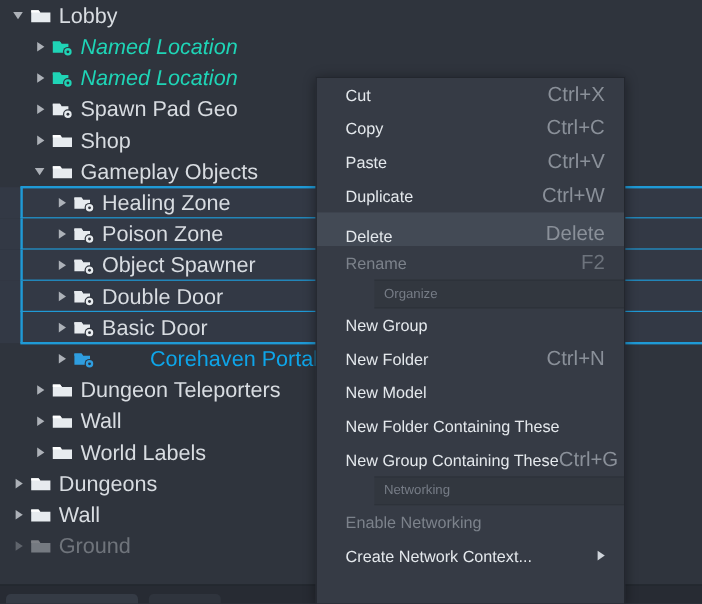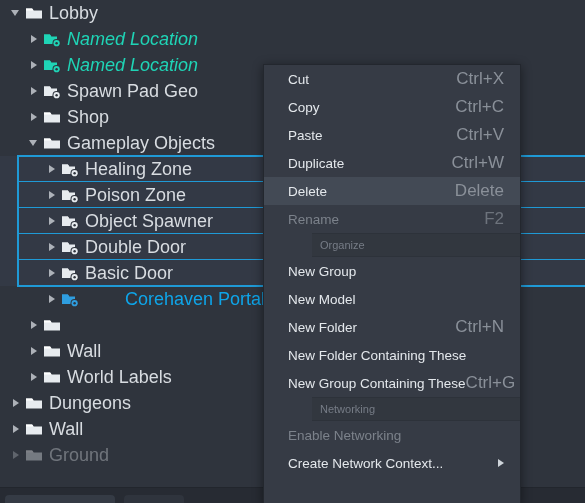--- a/index.html
+++ b/index.html
@@ -100,21 +100,21 @@
     position: relative;
     height: 28px;
     display: flex;
     align-items: center;
     padding: 0 16px 0 24px;
     color: #e4e8ec;
     white-space: nowrap;
   }
   .mi .mlabel { flex: 1 1 auto; }
   .mi .maccel { flex: 0 0 auto; color: #8a9099; font-size: 17px; }
-  .mi.hover { background: #434a55; }
+  .mi.hover { background: #434a55; align-items: flex-end; }
   .mi.disabled .mlabel { color: #7c828b; }
   .mi.disabled .maccel { color: #6d737c; }
   .mi .arrow {
     flex: 0 0 auto; width: 0; height: 0; margin-left: 8px;
     border-left: 6px solid #cfd4da;
     border-top: 4px solid transparent;
     border-bottom: 4px solid transparent;
   }
   .msec {
     height: 24px;
@@ -300,20 +300,21 @@
       </div>
       <div class="row">
         <span class="indent" style="width: 28px;"></span>
         <span class="tw collapsed"></span>
         <span class="ico">
           <svg viewBox="0 0 20 20">
             <path d="M2 5.5 L2 15.5 L18 15.5 L18 7.5 L9.6 7.5 L8.1 5.5 Z" fill="#e7ebef"></path>
             <path d="M2 5.5 L8.1 5.5 L9.6 7.5 L2 7.5 Z" fill="#ffffff"></path>
           </svg>
         </span>
+        <span class="label">Dungeon Teleporters</span>
       </div>
       <div class="row">
         <span class="indent" style="width: 28px;"></span>
         <span class="tw collapsed"></span>
         <span class="ico">
           <svg viewBox="0 0 20 20">
             <path d="M2 5.5 L2 15.5 L18 15.5 L18 7.5 L9.6 7.5 L8.1 5.5 Z" fill="#e7ebef"></path>
             <path d="M2 5.5 L8.1 5.5 L9.6 7.5 L2 7.5 Z" fill="#ffffff"></path>
           </svg>
         </span>
@@ -395,27 +396,27 @@
         <span class="mlabel">Rename</span>
         <span class="maccel">F2</span>
       </div>
       <div class="msec">
         <span>Organize</span>
       </div>
       <div class="mi">
         <span class="mlabel">New Group</span>
       </div>
       <div class="mi">
-        <span class="mlabel">New Model</span>
-      </div>
-      <div class="mi">
         <span class="mlabel">New Folder</span>
         <span class="maccel">Ctrl+N</span>
       </div>
       <div class="mi">
+        <span class="mlabel">New Model</span>
+      </div>
+      <div class="mi">
         <span class="mlabel">New Folder Containing These</span>
       </div>
       <div class="mi">
         <span class="mlabel">New Group Containing These</span>
         <span class="maccel">Ctrl+G</span>
       </div>
       <div class="msec">
         <span>Networking</span>
       </div>
       <div class="mi disabled">

